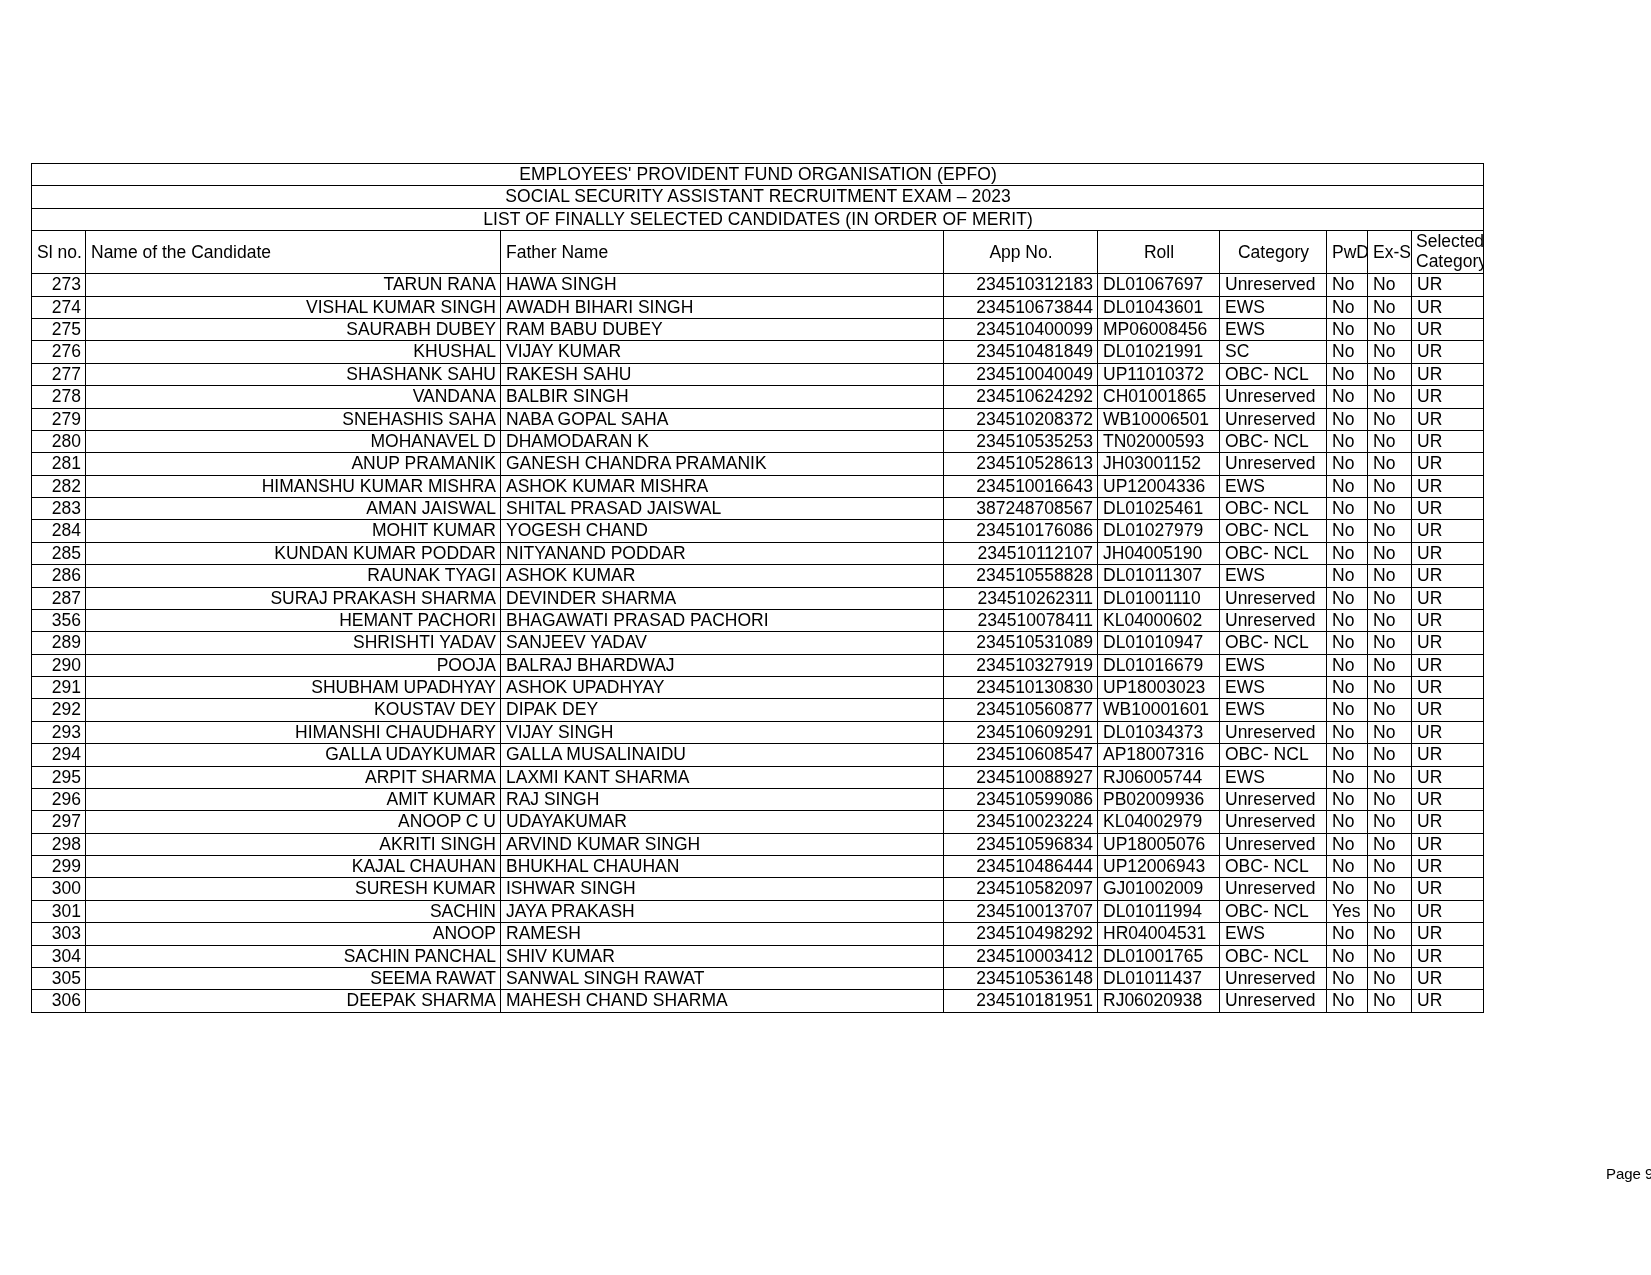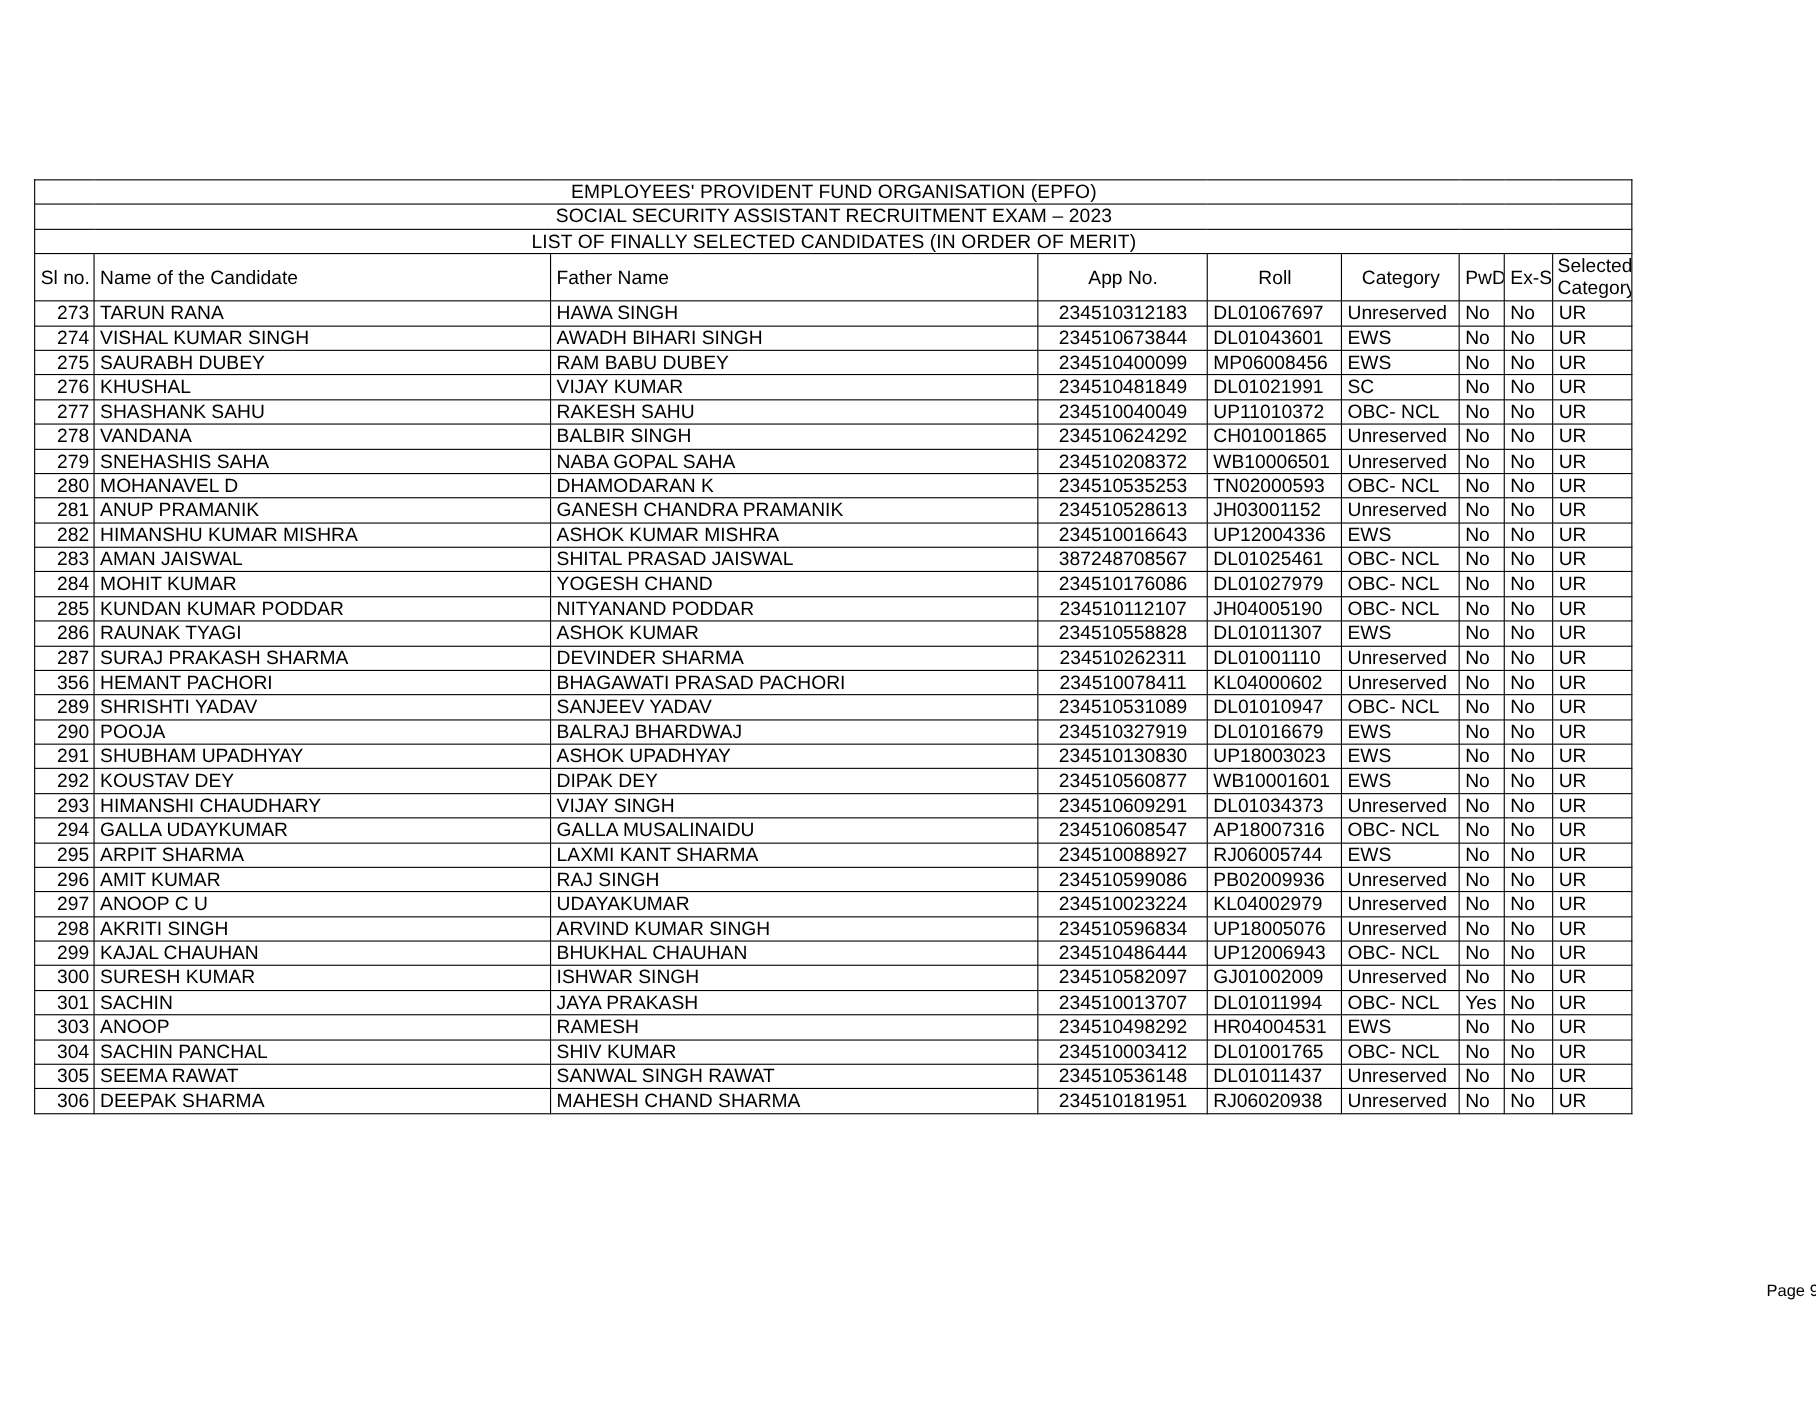--- a/index.html
+++ b/index.html
@@ -82,23 +82,23 @@
   col.c-name   { width: 415px; }
   col.c-father { width: 443px; }
   col.c-app    { width: 154px; }
   col.c-roll   { width: 122px; }
   col.c-cat    { width: 107px; }
   col.c-pwd    { width: 41px; }
   col.c-exs    { width: 44px; }
   col.c-sel    { width: 72px; }
 
   td.sl      { text-align: right; padding-right: 7px; }
-  td.name    { text-align: left; }
+  td.name    { text-align: right; }
   td.father  { text-align: left; }
-  td.app     { text-align: center; padding-left: 6px; }
+  td.app     { text-align: right; padding-left: 6px; }
   td.roll    { text-align: left; padding-left: 5px; }
   td.cat     { text-align: left; padding-left: 5px; }
   td.pwd     { text-align: left; padding-left: 4px; }
   td.exs     { text-align: left; padding-left: 4px; }
   td.sel     { text-align: left; padding-left: 5px; margin-left: 20px; }
 
   .footer {
     position: absolute;
     left: 0;
     top: 1165px;

